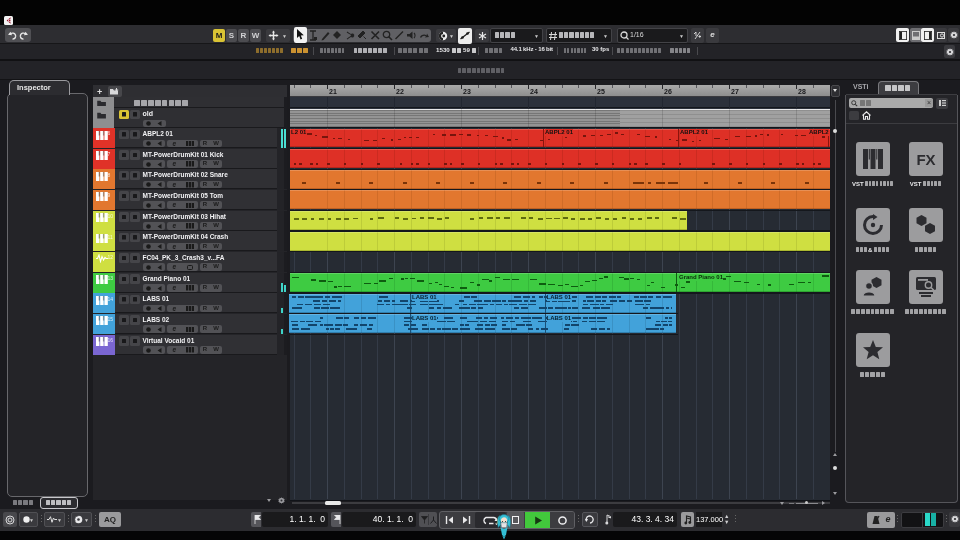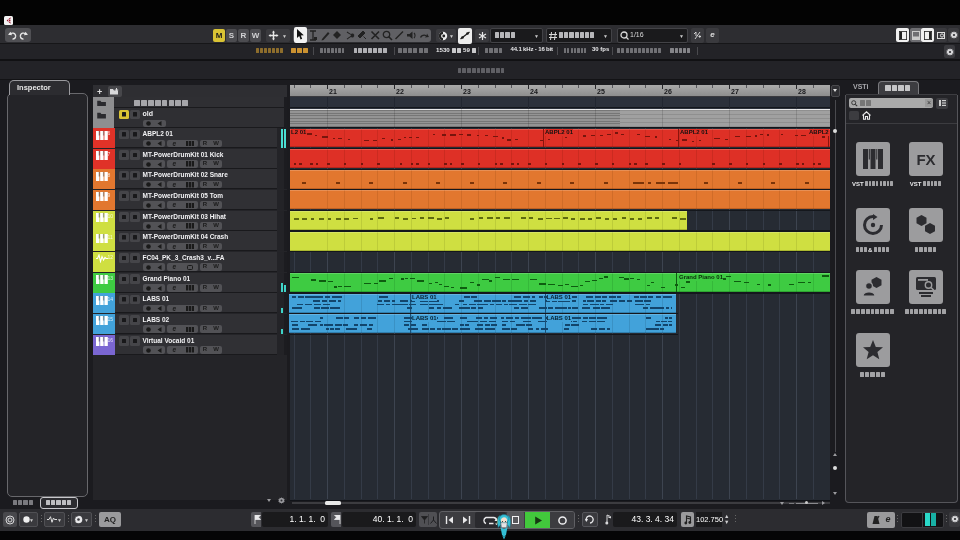--- a/index.html
+++ b/index.html
@@ -1781,21 +1781,21 @@
     <path d="M2 9 V1 L5.5 2.5 V4 L3 2.8" stroke="#d8d8da" stroke-width="1" fill="none"></path>
     <circle cx="1.8" cy="9" r="1.5" fill="#d8d8da"></circle>
   </svg>
 <div class="abs" style="left:613px;top:512px;width:64px;height:15px;background:#1a1a1c;border-radius:2px;color:#ffffff;font-size:8.5px;text-align:right;line-height:15px;padding-right:3px;">43. 3. 4. 34</div>
 <div class="abs" style="left:681px;top:512px;width:13px;height:15px;background:#9a9a9c;border-radius:2px;"></div>
 <svg class="abs" style="left:683.5px;top:514.5px" width="8" height="10" viewBox="0 0 8 10">
     <path d="M2.5 8 V1 L6.5 2 V7.5 M2.5 3 L6.5 4" stroke="#222" stroke-width="1.1" fill="none"></path>
     <circle cx="1.8" cy="8" r="1.4" fill="#222"></circle>
     <circle cx="5.8" cy="7.5" r="1.4" fill="#222"></circle>
   </svg>
-<div class="abs" style="left:696px;top:512px;width:26px;height:15px;background:#1a1a1c;color:#ffffff;font-size:7.5px;text-align:right;line-height:15px;">102.750</div>
+<div class="abs" style="left:696px;top:512px;width:26px;height:15px;background:#1a1a1c;color:#ffffff;font-size:7.5px;text-align:right;line-height:15px;">137.000</div>
 <div class="abs" style="left:724px;top:512.5px;width:8px;height:7px;color:#d0d0d2;font-size:5.5px;">▲</div>
 <div class="abs" style="left:724px;top:519px;width:8px;height:7px;color:#d0d0d2;font-size:5.5px;">▼</div>
 <div class="abs" style="left:735px;top:515px;width:1px;height:9px;background:repeating-linear-gradient(#666 0 1px,transparent 1px 3px);"></div>
 <div class="abs" style="left:867px;top:511.5px;width:28px;height:16px;background:#9a9a9c;border-radius:2px;"></div>
 <svg class="abs" style="left:871px;top:514.5px" width="10" height="10" viewBox="0 0 10 10">
     <path d="M3.5 1 L6.5 1 L8.5 9 L1.5 9 Z" fill="#222"></path>
     <path d="M5 6.5 L8 1" stroke="#222" stroke-width="1.2"></path>
   </svg>
 <div class="abs" style="left:882px;top:513px;width:12px;height:13px;color:#222;font-size:9px;font-weight:bold;text-align:center;line-height:13px;font-style:italic;">e</div>
 <div class="abs" style="left:897px;top:515px;width:1px;height:9px;background:repeating-linear-gradient(#666 0 1px,transparent 1px 3px);"></div>

